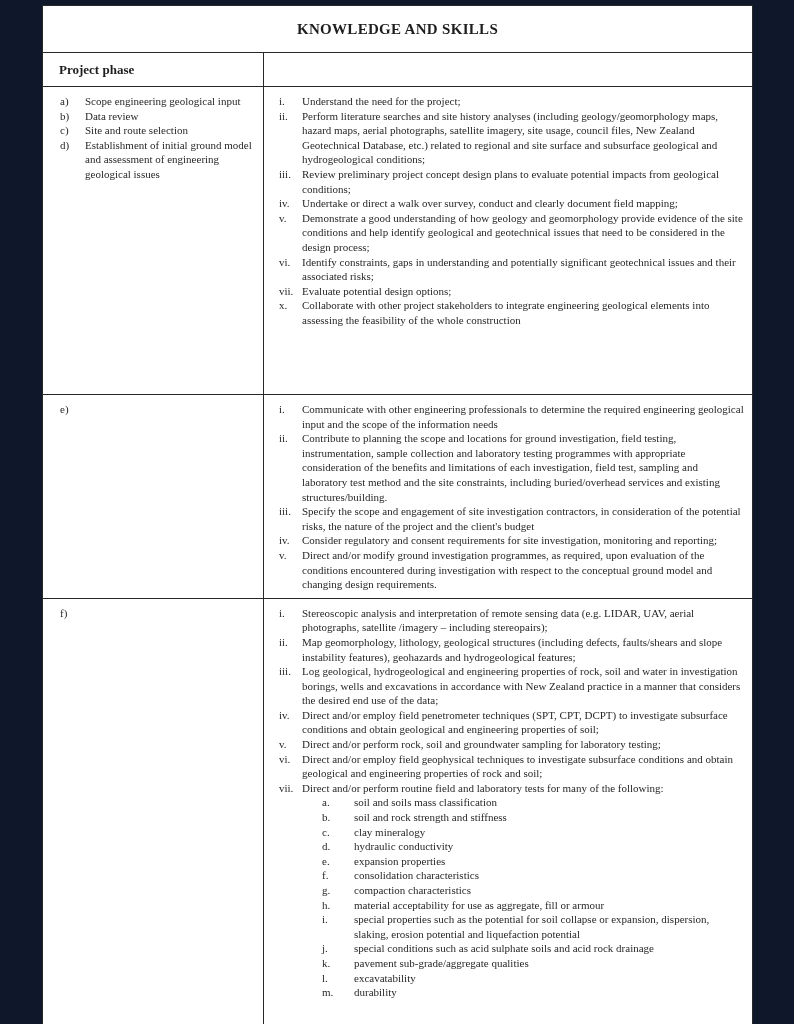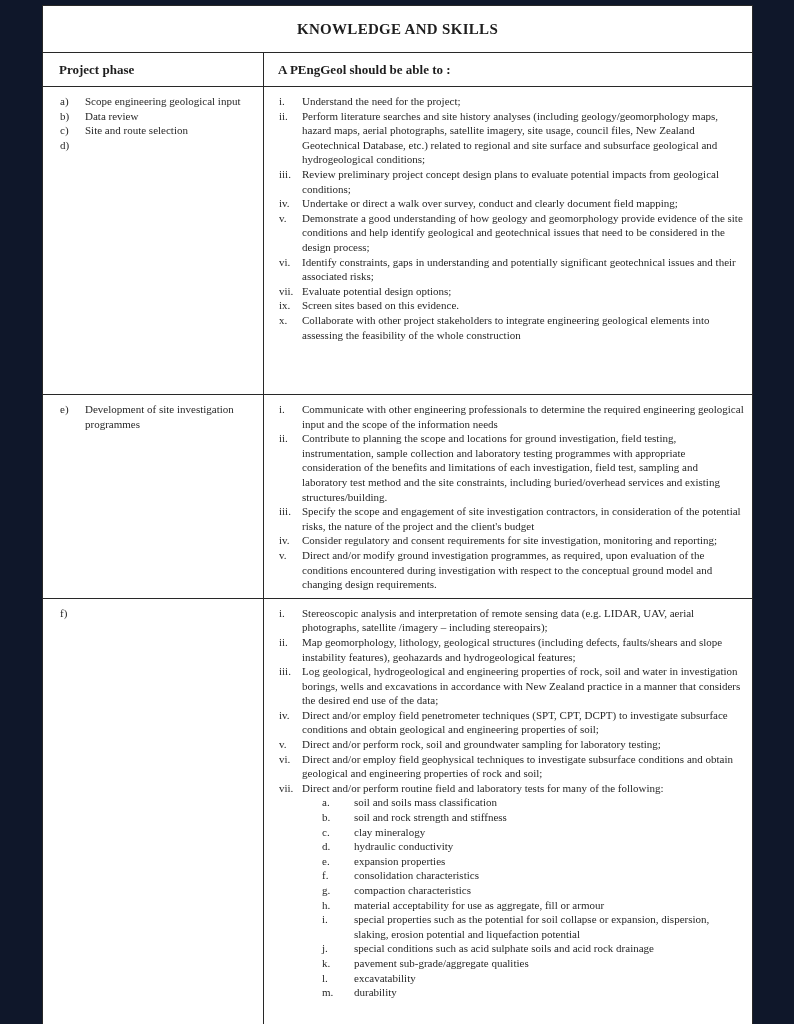--- a/index.html
+++ b/index.html
@@ -58,39 +58,39 @@
 </head>
 <body>
 
 <div class="page">
   <div class="tbl">
     <div class="title-row">
       <span>KNOWLEDGE AND SKILLS</span>
     </div>
     <div class="header-row">
       <div class="hcell hcell-left">Project phase</div>
-      <div class="hcell hcell-right">A PEngGeol should be able to :</div>
     </div>
     <div id="table-body">
         <div class="body-row">
           <div class="cell cell-left">
             <div class="phase-item">
               <span class="lbl">a)</span>
               <span class="txt">Scope engineering geological input</span>
             </div>
             <div class="phase-item">
               <span class="lbl">b)</span>
               <span class="txt">Data review</span>
             </div>
             <div class="phase-item">
               <span class="lbl">c)</span>
               <span class="txt">Site and route selection</span>
             </div>
             <div class="phase-item">
               <span class="lbl">d)</span>
+              <span class="txt">Establishment of initial ground model and assessment of engineering geological issues</span>
             </div>
           </div>
           <div class="cell cell-right">
             <div class="skill-item">
               <span class="lbl">i.</span>
               <div class="body">
                 <div class="txt">Understand the need for the project;</div>
               </div>
             </div>
             <div class="skill-item">
@@ -120,41 +120,34 @@
             <div class="skill-item">
               <span class="lbl">vi.</span>
               <div class="body">
                 <div class="txt">Identify constraints, gaps in understanding and potentially significant geotechnical issues and their associated risks;</div>
               </div>
             </div>
             <div class="skill-item">
               <span class="lbl">vii.</span>
               <div class="body">
                 <div class="txt">Evaluate potential design options;</div>
-              </div>
-            </div>
-            <div class="skill-item">
-              <span class="lbl">ix.</span>
-              <div class="body">
-                <div class="txt">Screen sites based on this evidence.</div>
               </div>
             </div>
             <div class="skill-item">
               <span class="lbl">x.</span>
               <div class="body">
                 <div class="txt">Collaborate with other project stakeholders to integrate engineering geological elements into assessing the feasibility of the whole construction</div>
               </div>
             </div>
           </div>
         </div>
         <div class="body-row">
           <div class="cell cell-left">
             <div class="phase-item">
               <span class="lbl">e)</span>
-              <span class="txt">Development of site investigation programmes</span>
             </div>
           </div>
           <div class="cell cell-right">
             <div class="skill-item">
               <span class="lbl">i.</span>
               <div class="body">
                 <div class="txt">Communicate with other engineering professionals to determine the required engineering geological input and the scope of the information needs</div>
               </div>
             </div>
             <div class="skill-item">

